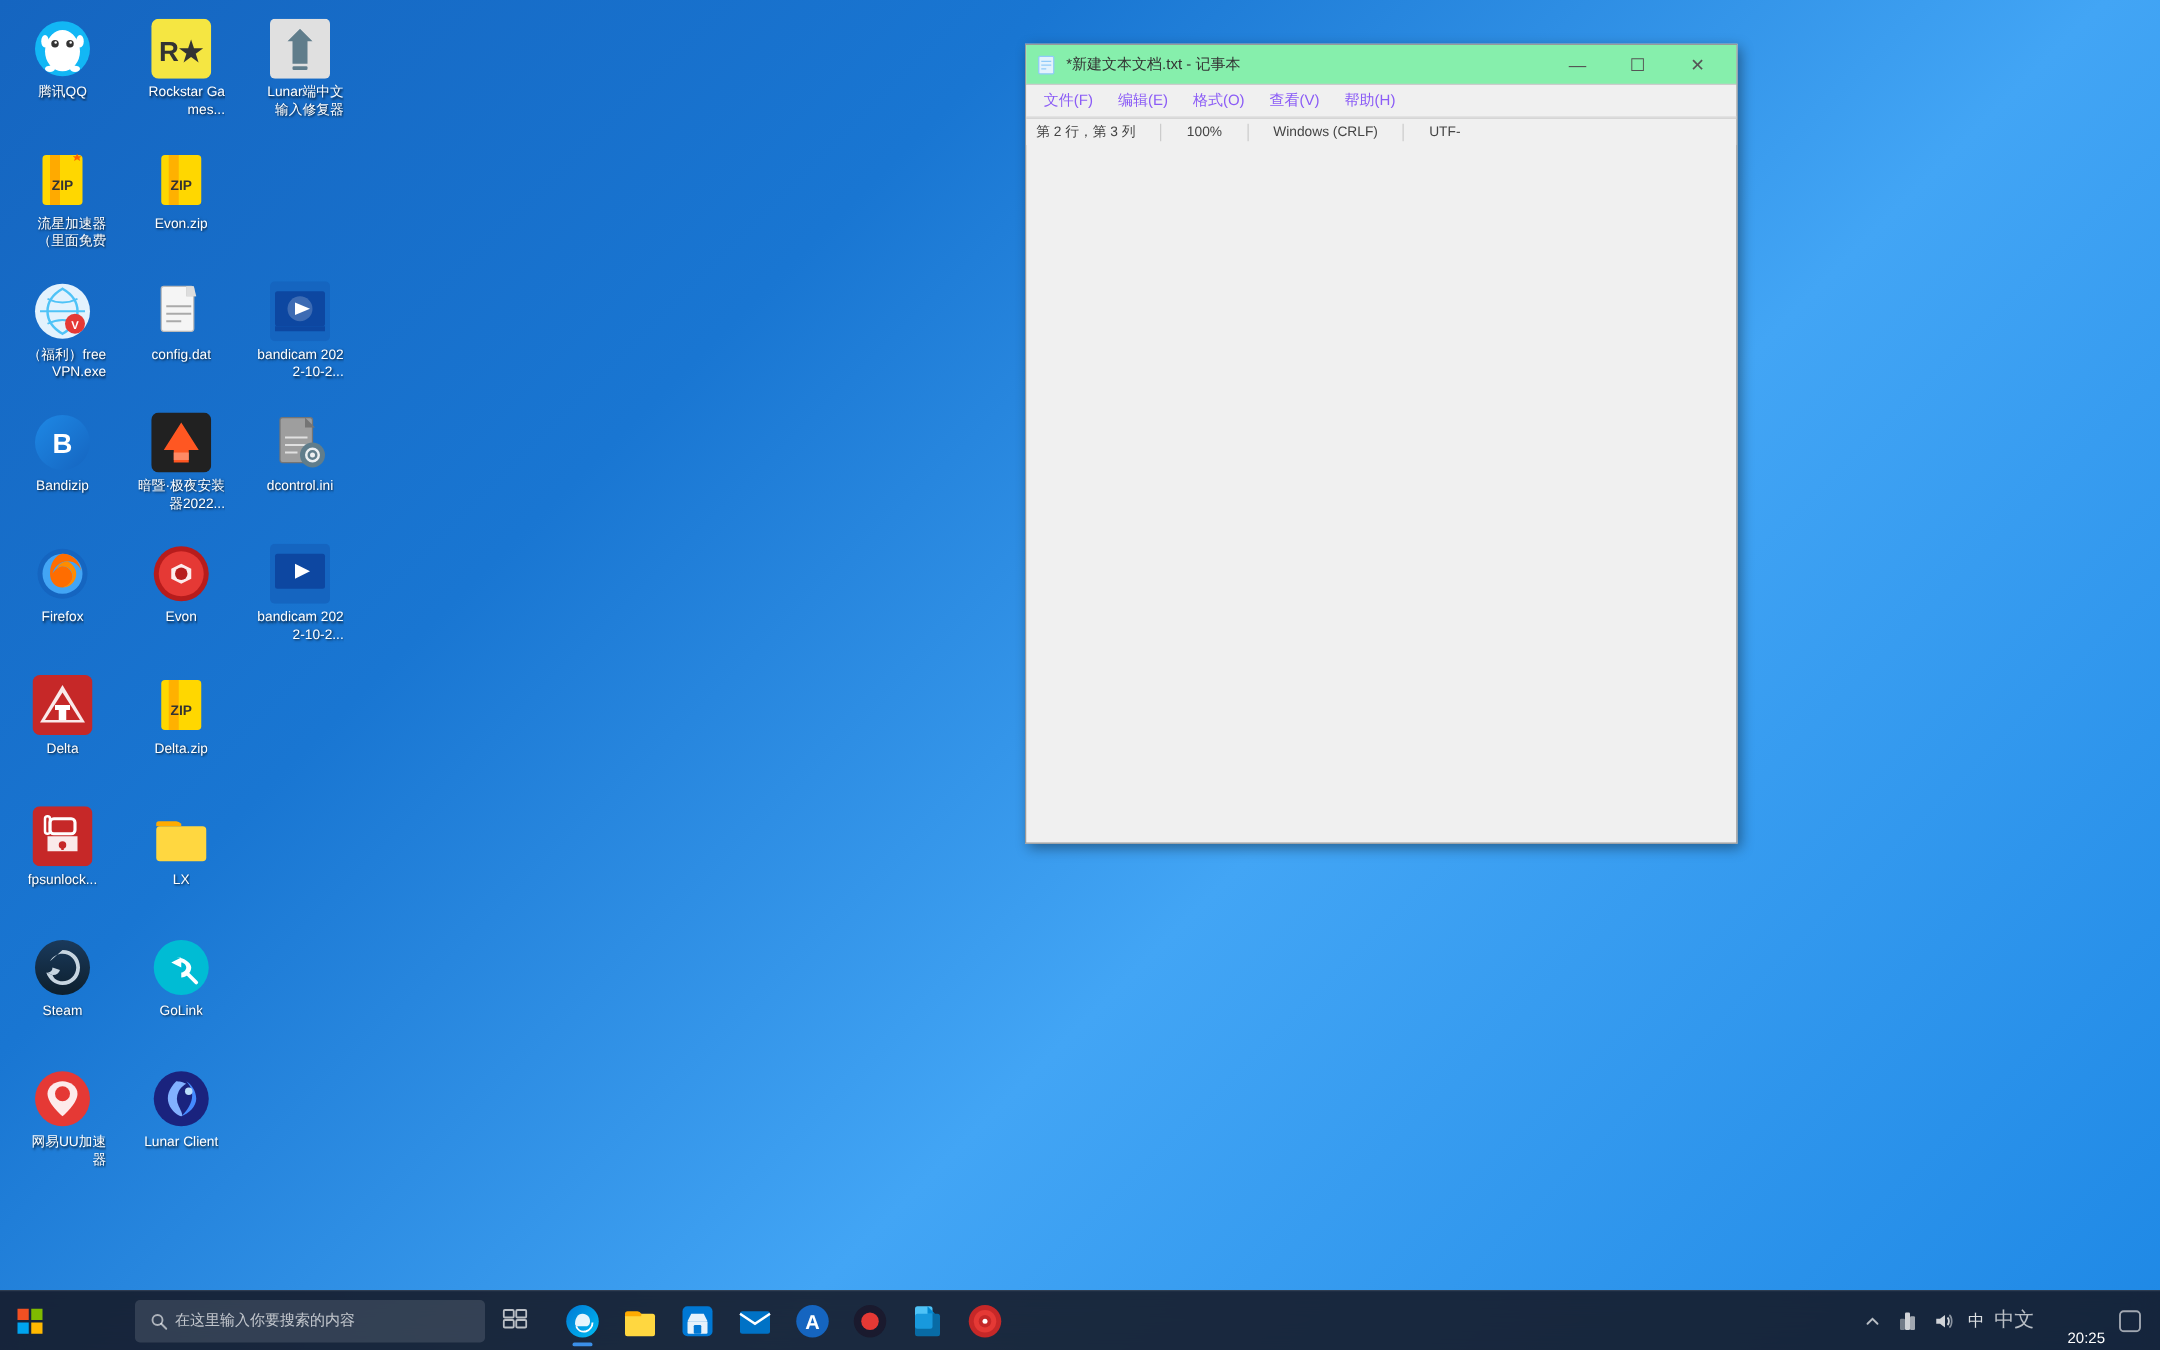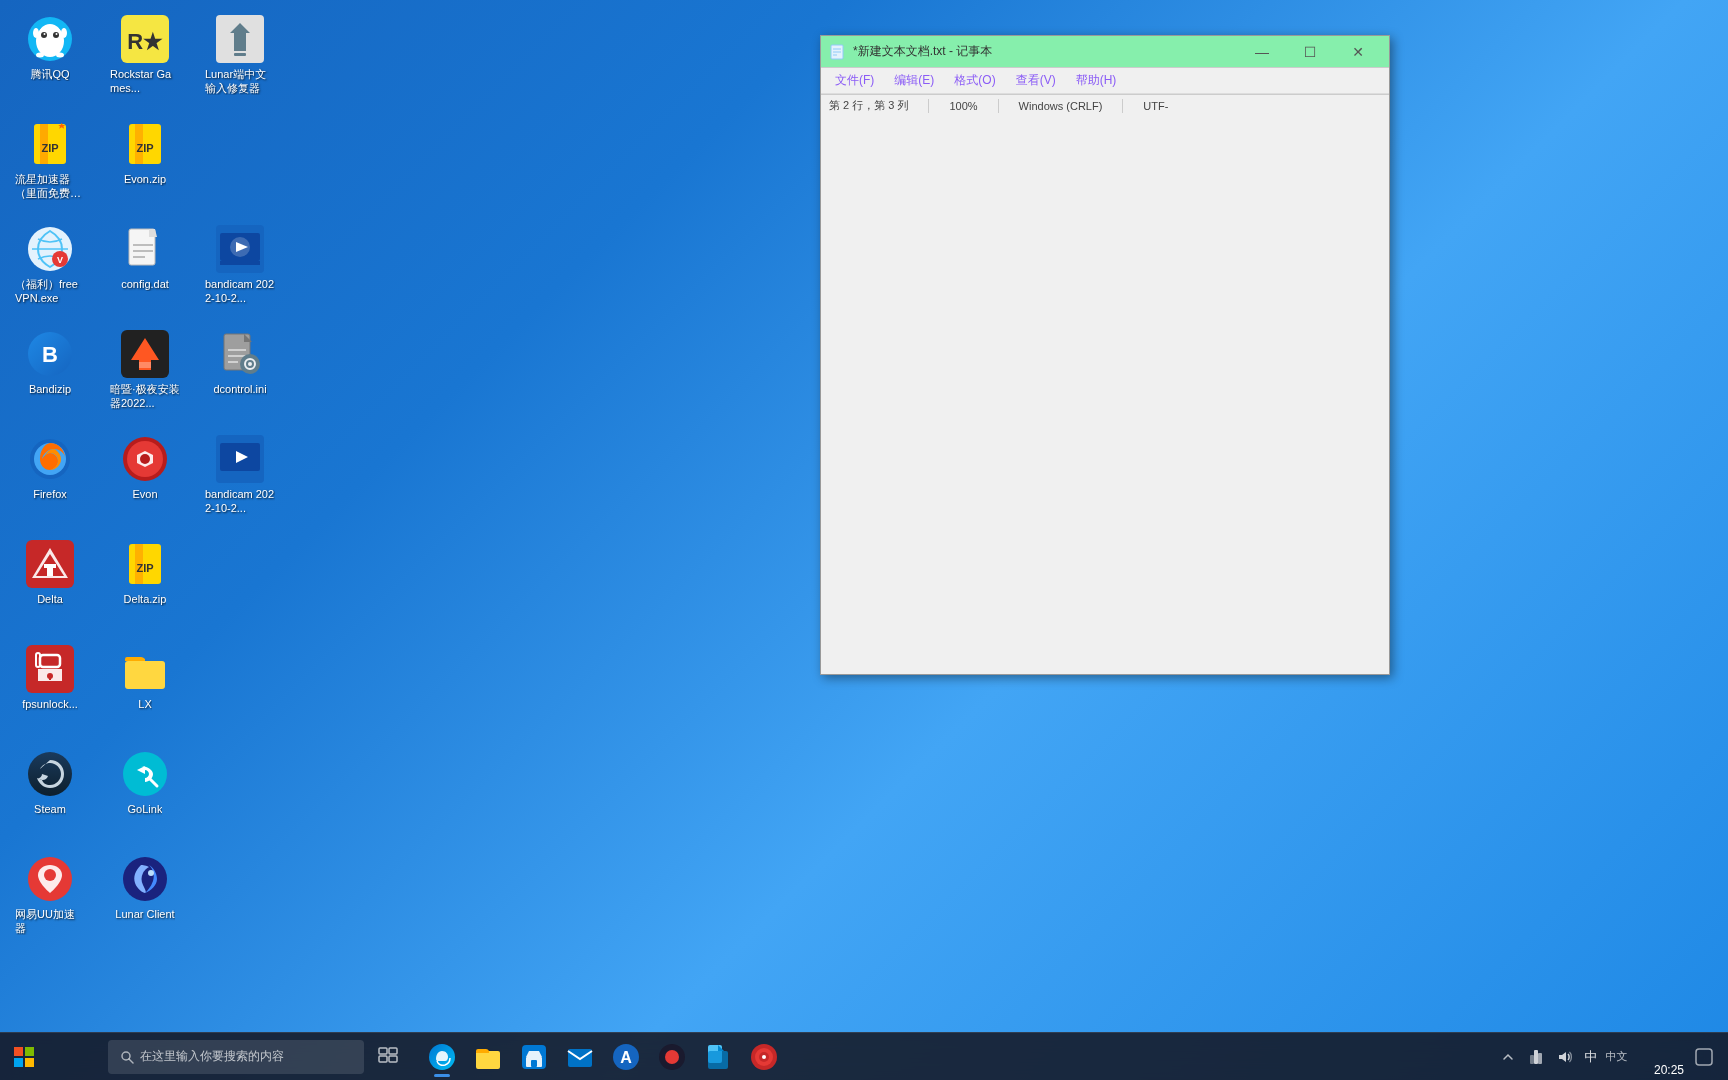--- a/index.html
+++ b/index.html
@@ -54,21 +54,21 @@
       display: flex;
       align-items: center;
       justify-content: center;
       margin-bottom: 4px;
       flex-shrink: 0;
     }
 
     .icon-label {
       font-size: 11px;
       color: white;
-      text-align: left;
+      text-align: right;
       text-shadow: 1px 1px 2px rgba(0,0,0,0.8);
       line-height: 1.3;
       word-break: break-all;
       max-width: 75px;
       display: -webkit-box;
       -webkit-line-clamp: 2;
       -webkit-box-orient: vertical;
       overflow: hidden;
     }
 
@@ -200,21 +200,21 @@
       border-top: 1px solid rgba(255,255,255,0.1);
     }
 
     .taskbar-search {
       display: flex;
       align-items: center;
       margin-left: 60px;
       background: rgba(255,255,255,0.12);
       border-radius: 4px;
       padding: 4px 12px;
-      width: 256px;
+      width: 280px;
       height: 34px;
       cursor: text;
     }
 
     .taskbar-search-text {
       font-size: 12px;
       color: rgba(255,255,255,0.7);
       margin-left: 6px;
     }
 
@@ -765,21 +765,21 @@
             <path d="M4 7 L7 7 L11 4 L11 14 L7 11 L4 11 Z" fill="rgba(255,255,255,0.8)"></path>
             <path d="M13 6 C14.5 7.5 14.5 10.5 13 12" fill="none" stroke="rgba(255,255,255,0.8)" stroke-width="1.5"></path>
             <path d="M14.5 4 C17 6 17 12 14.5 14" fill="none" stroke="rgba(255,255,255,0.5)" stroke-width="1.3"></path>
           </svg>
         </div>
 
         <div class="tray-icon" style="font-size:13px; color:rgba(255,255,255,0.85); width:auto; padding: 0 4px;">
           <span>中</span>
         </div>
 
-        <div class="tray-icon" style="font-size:11px; color:rgba(255,255,255,0.7); width:auto;">
+        <div class="tray-icon" style="font-size:16px; color:rgba(255,255,255,0.7); width:auto;">
           <span>中文</span>
         </div>
       </div>
 
       <div class="taskbar-clock">
         <div class="clock-time">20:25</div>
         <div class="clock-date">2022/10</div>
       </div>
 
       <div class="tray-icon" style="width:28px;">

